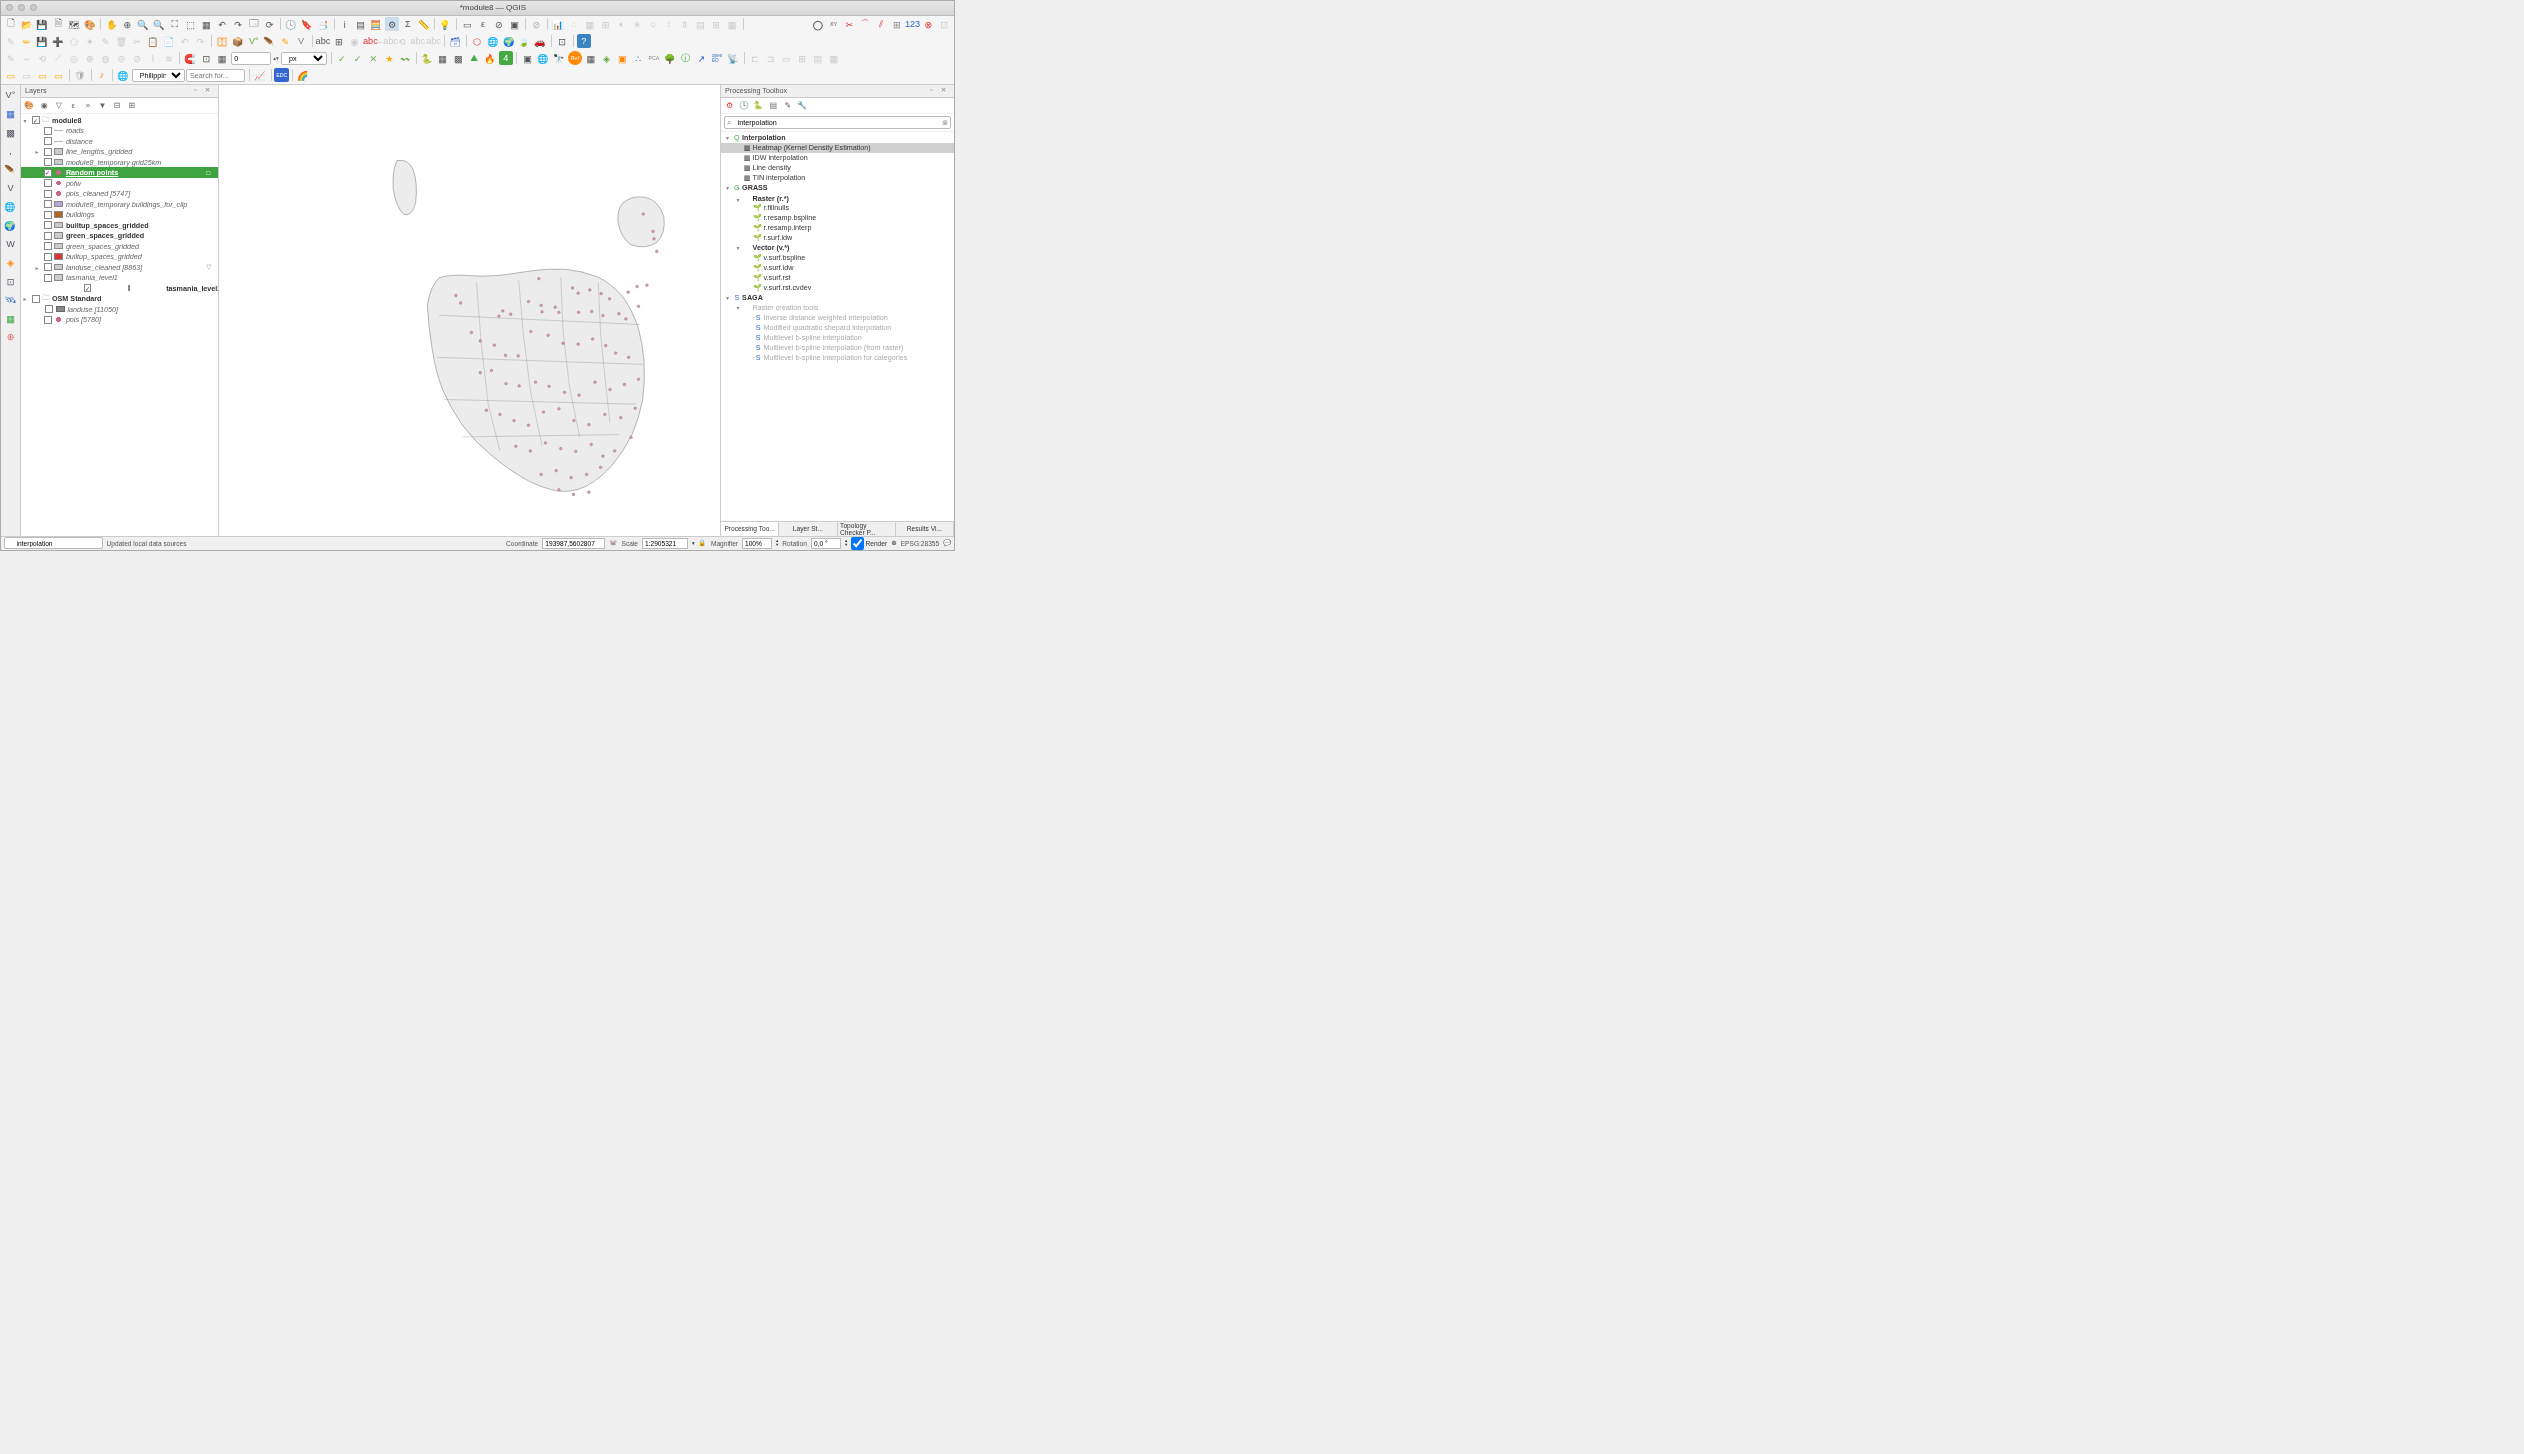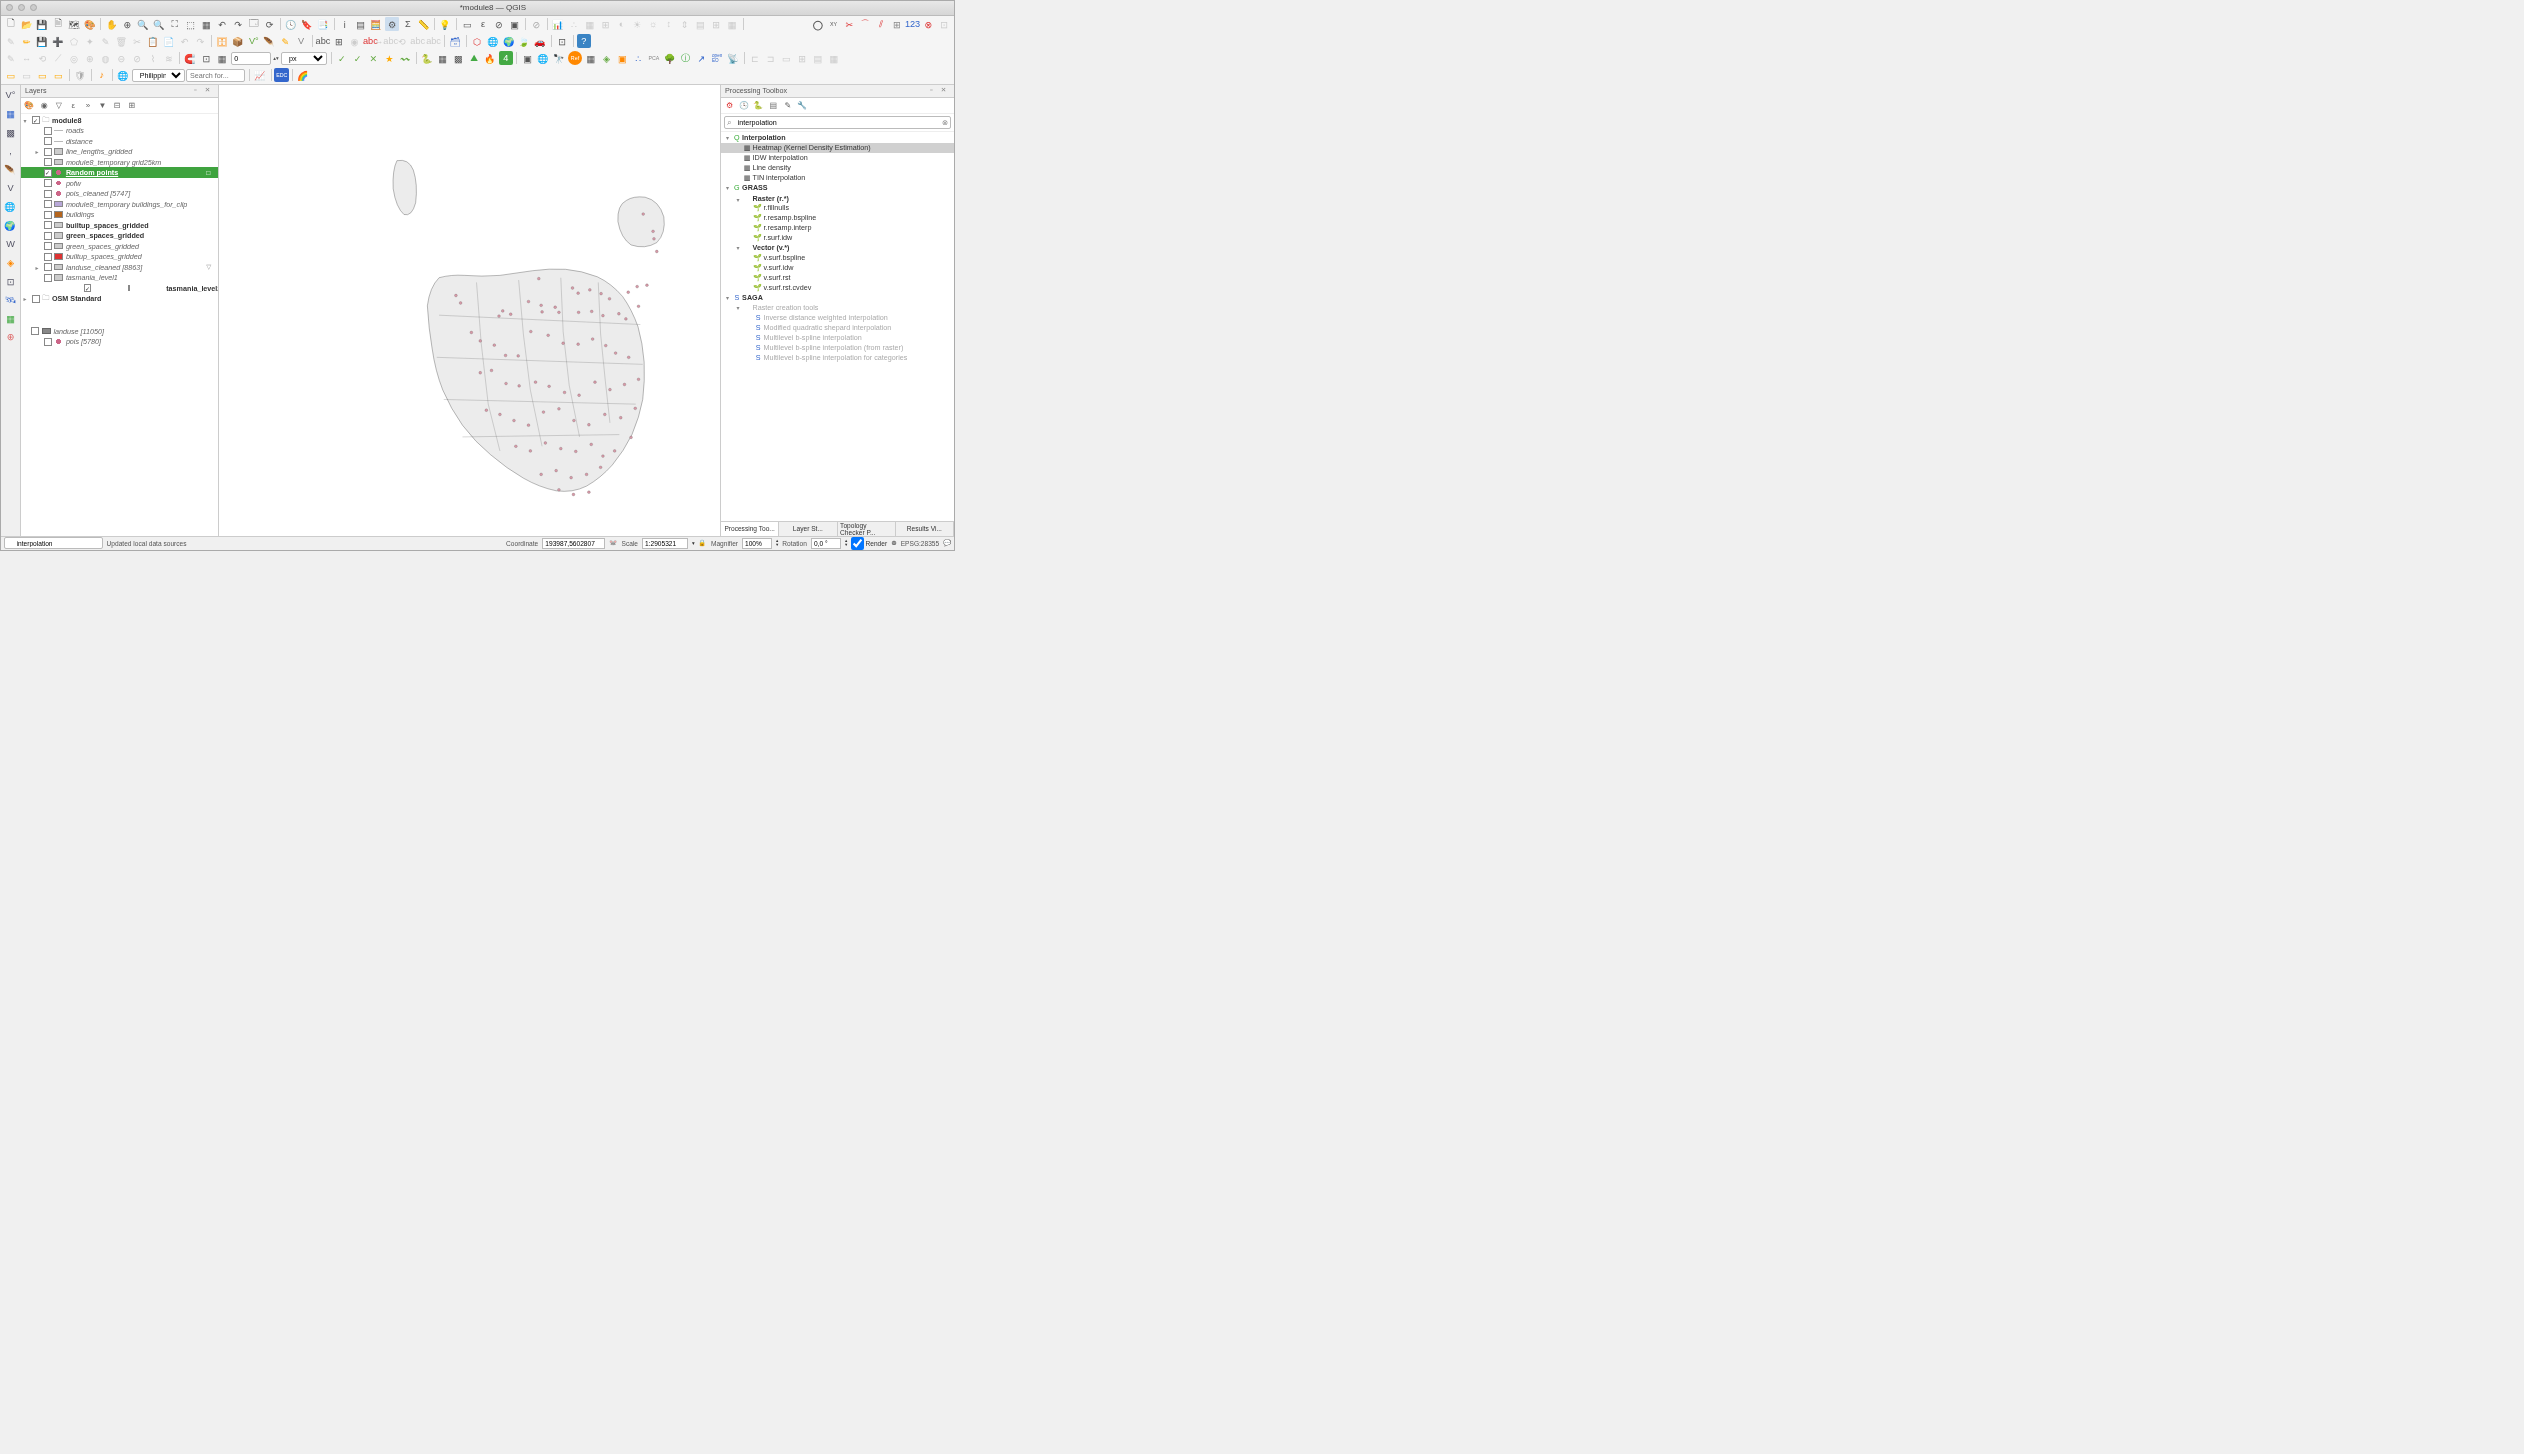--- a/index.html
+++ b/index.html
@@ -425,21 +425,21 @@
             <span class="cb">✓</span>
             <span class="sym sym-grid"></span>
             <span class="layer-label bold">tasmania_level2</span>
           </div>
           <div class="layer-row" style="padding-left: 2.6px;">
             <span class="exp">▸</span>
             <span class="cb"></span>
             <span style="margin-right: 2.6px; color: rgb(136, 136, 136);">🗀</span>
             <span class="layer-label bold">OSM Standard</span>
           </div>
-          <div class="layer-row" style="padding-left: 2px; margin-top: 22px;">
+          <div class="layer-row" style="padding-left: 16px;">
             <span class="exp"></span>
             <span class="cb"></span>
             <span class="sym sym-grey"></span>
             <span class="layer-label italic">landuse [11050]</span>
           </div>
           <div class="layer-row" style="padding-left: 14.5px; justify-content: flex-end;">
             <span class="exp"></span>
             <span class="cb"></span>
             <span class="sym sym-point"></span>
             <span class="layer-label italic">pois [5780]</span>

